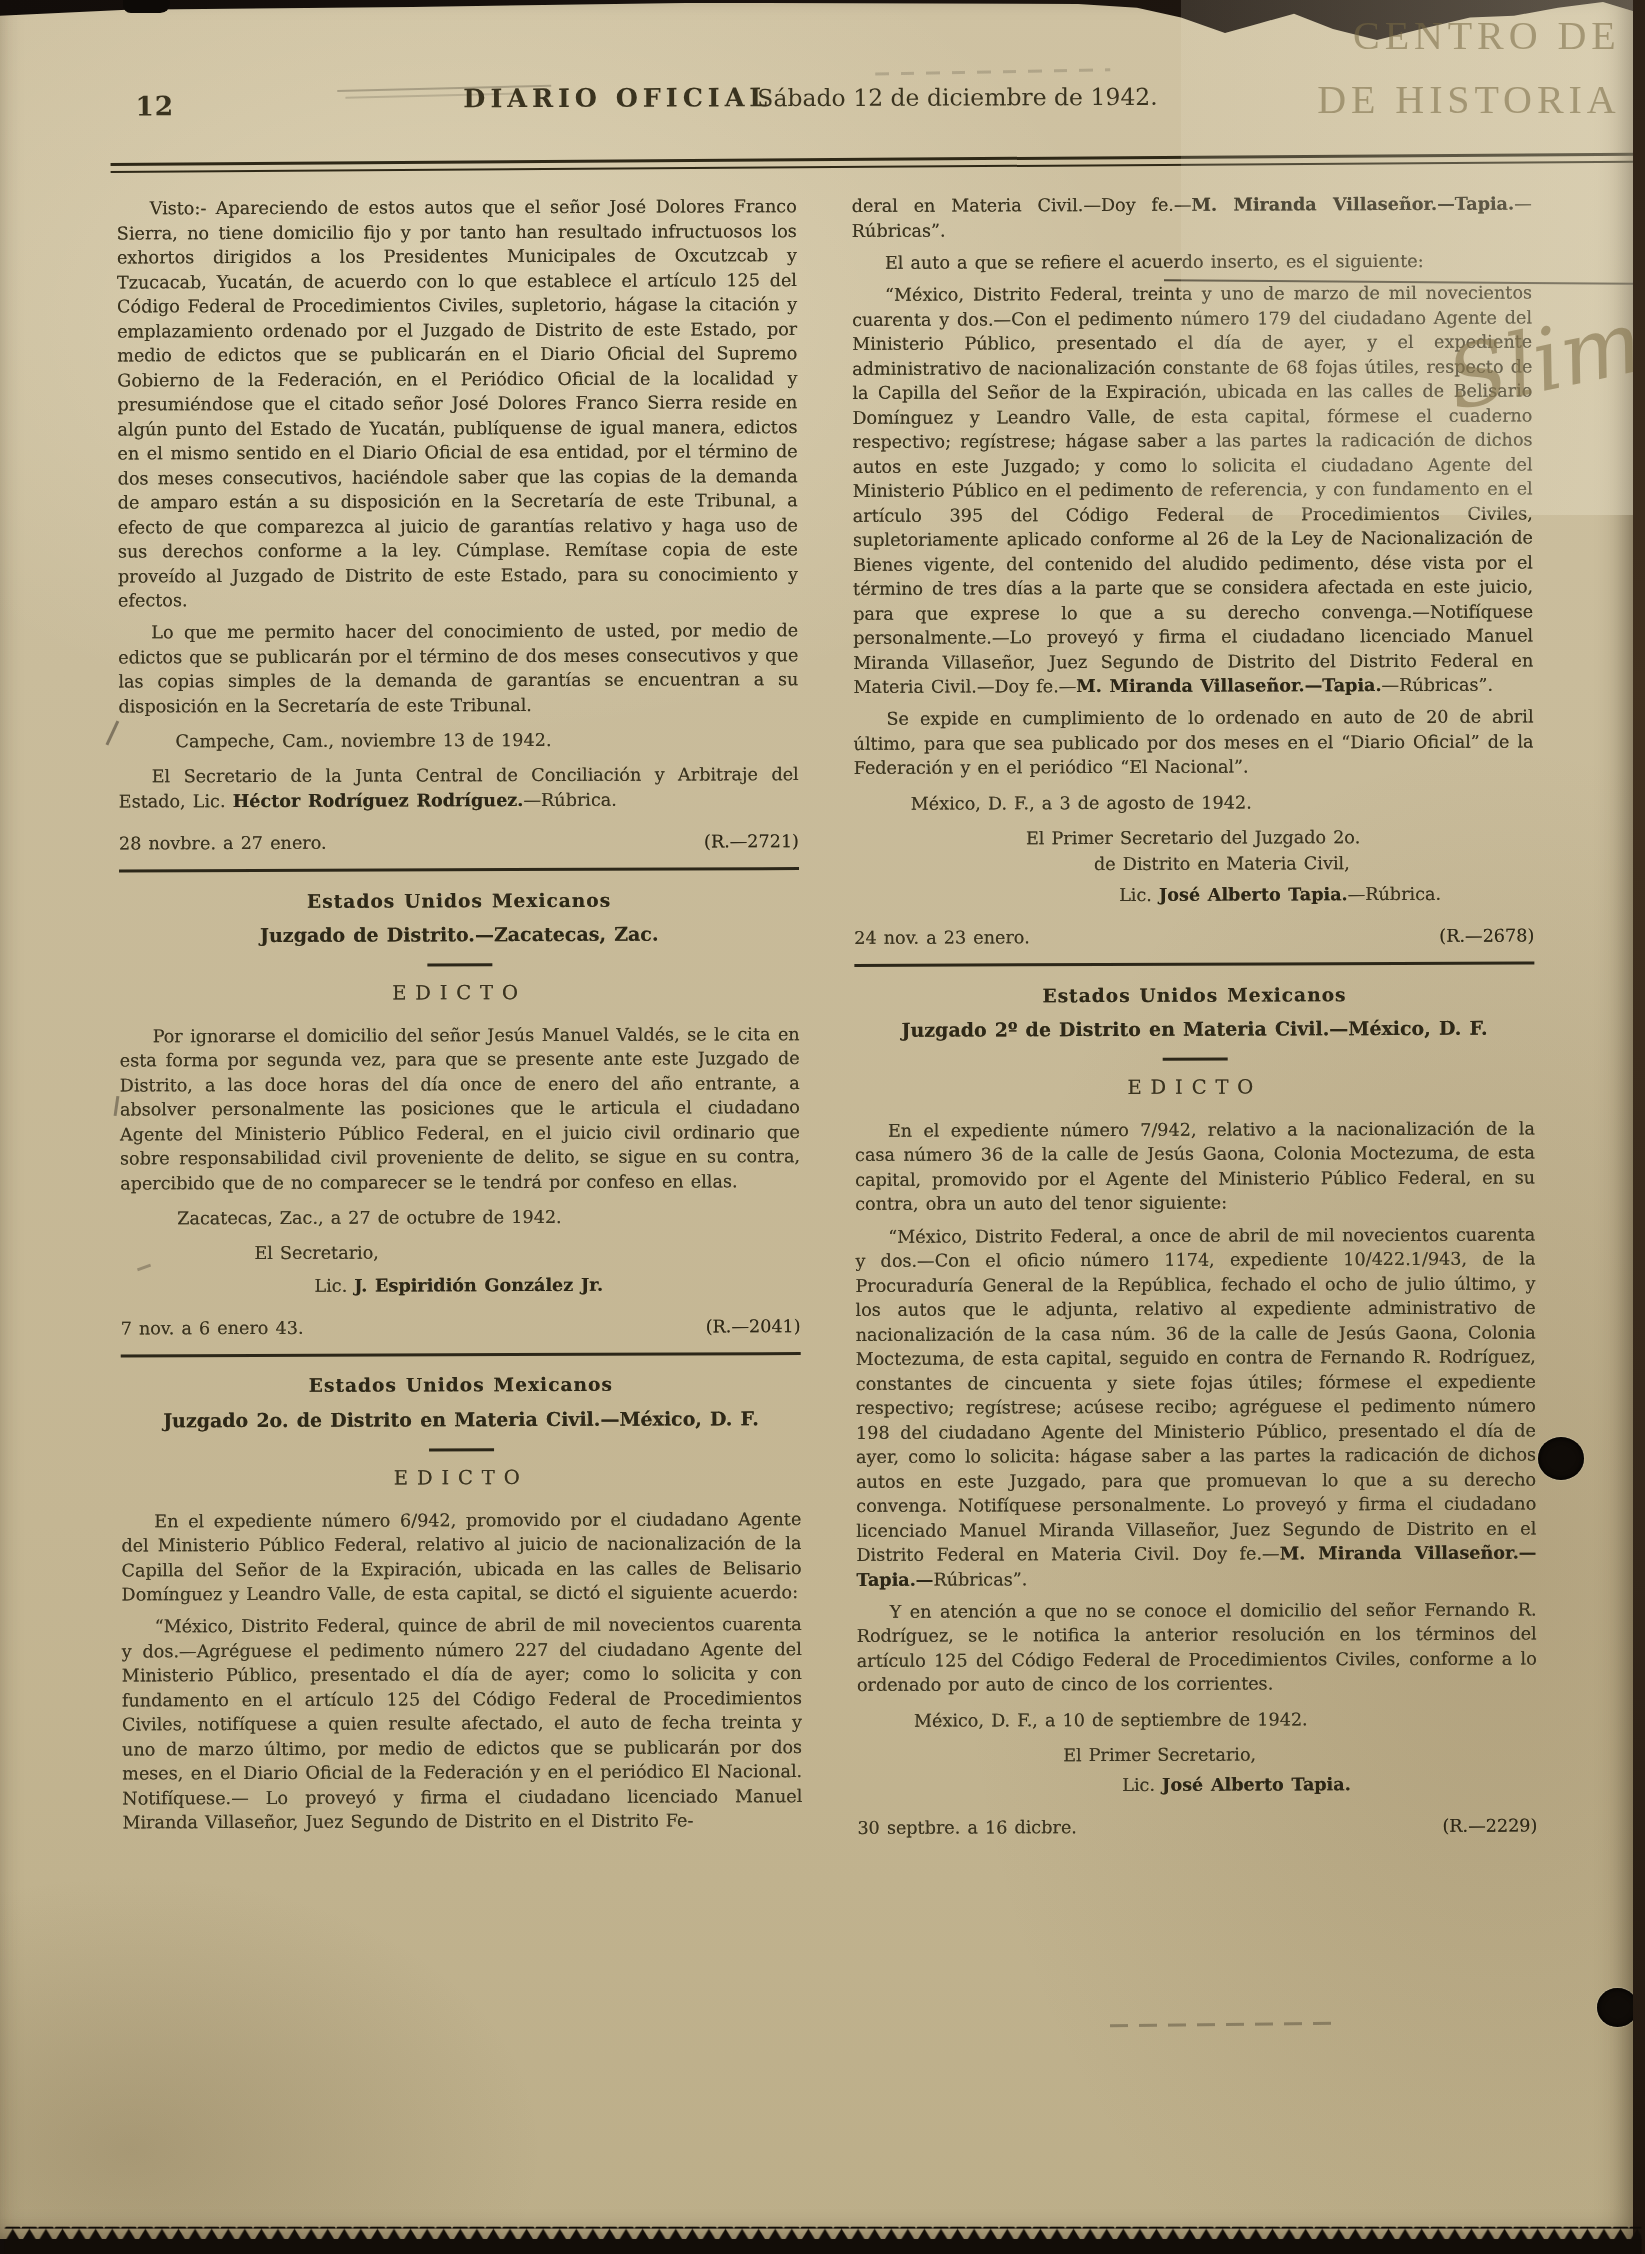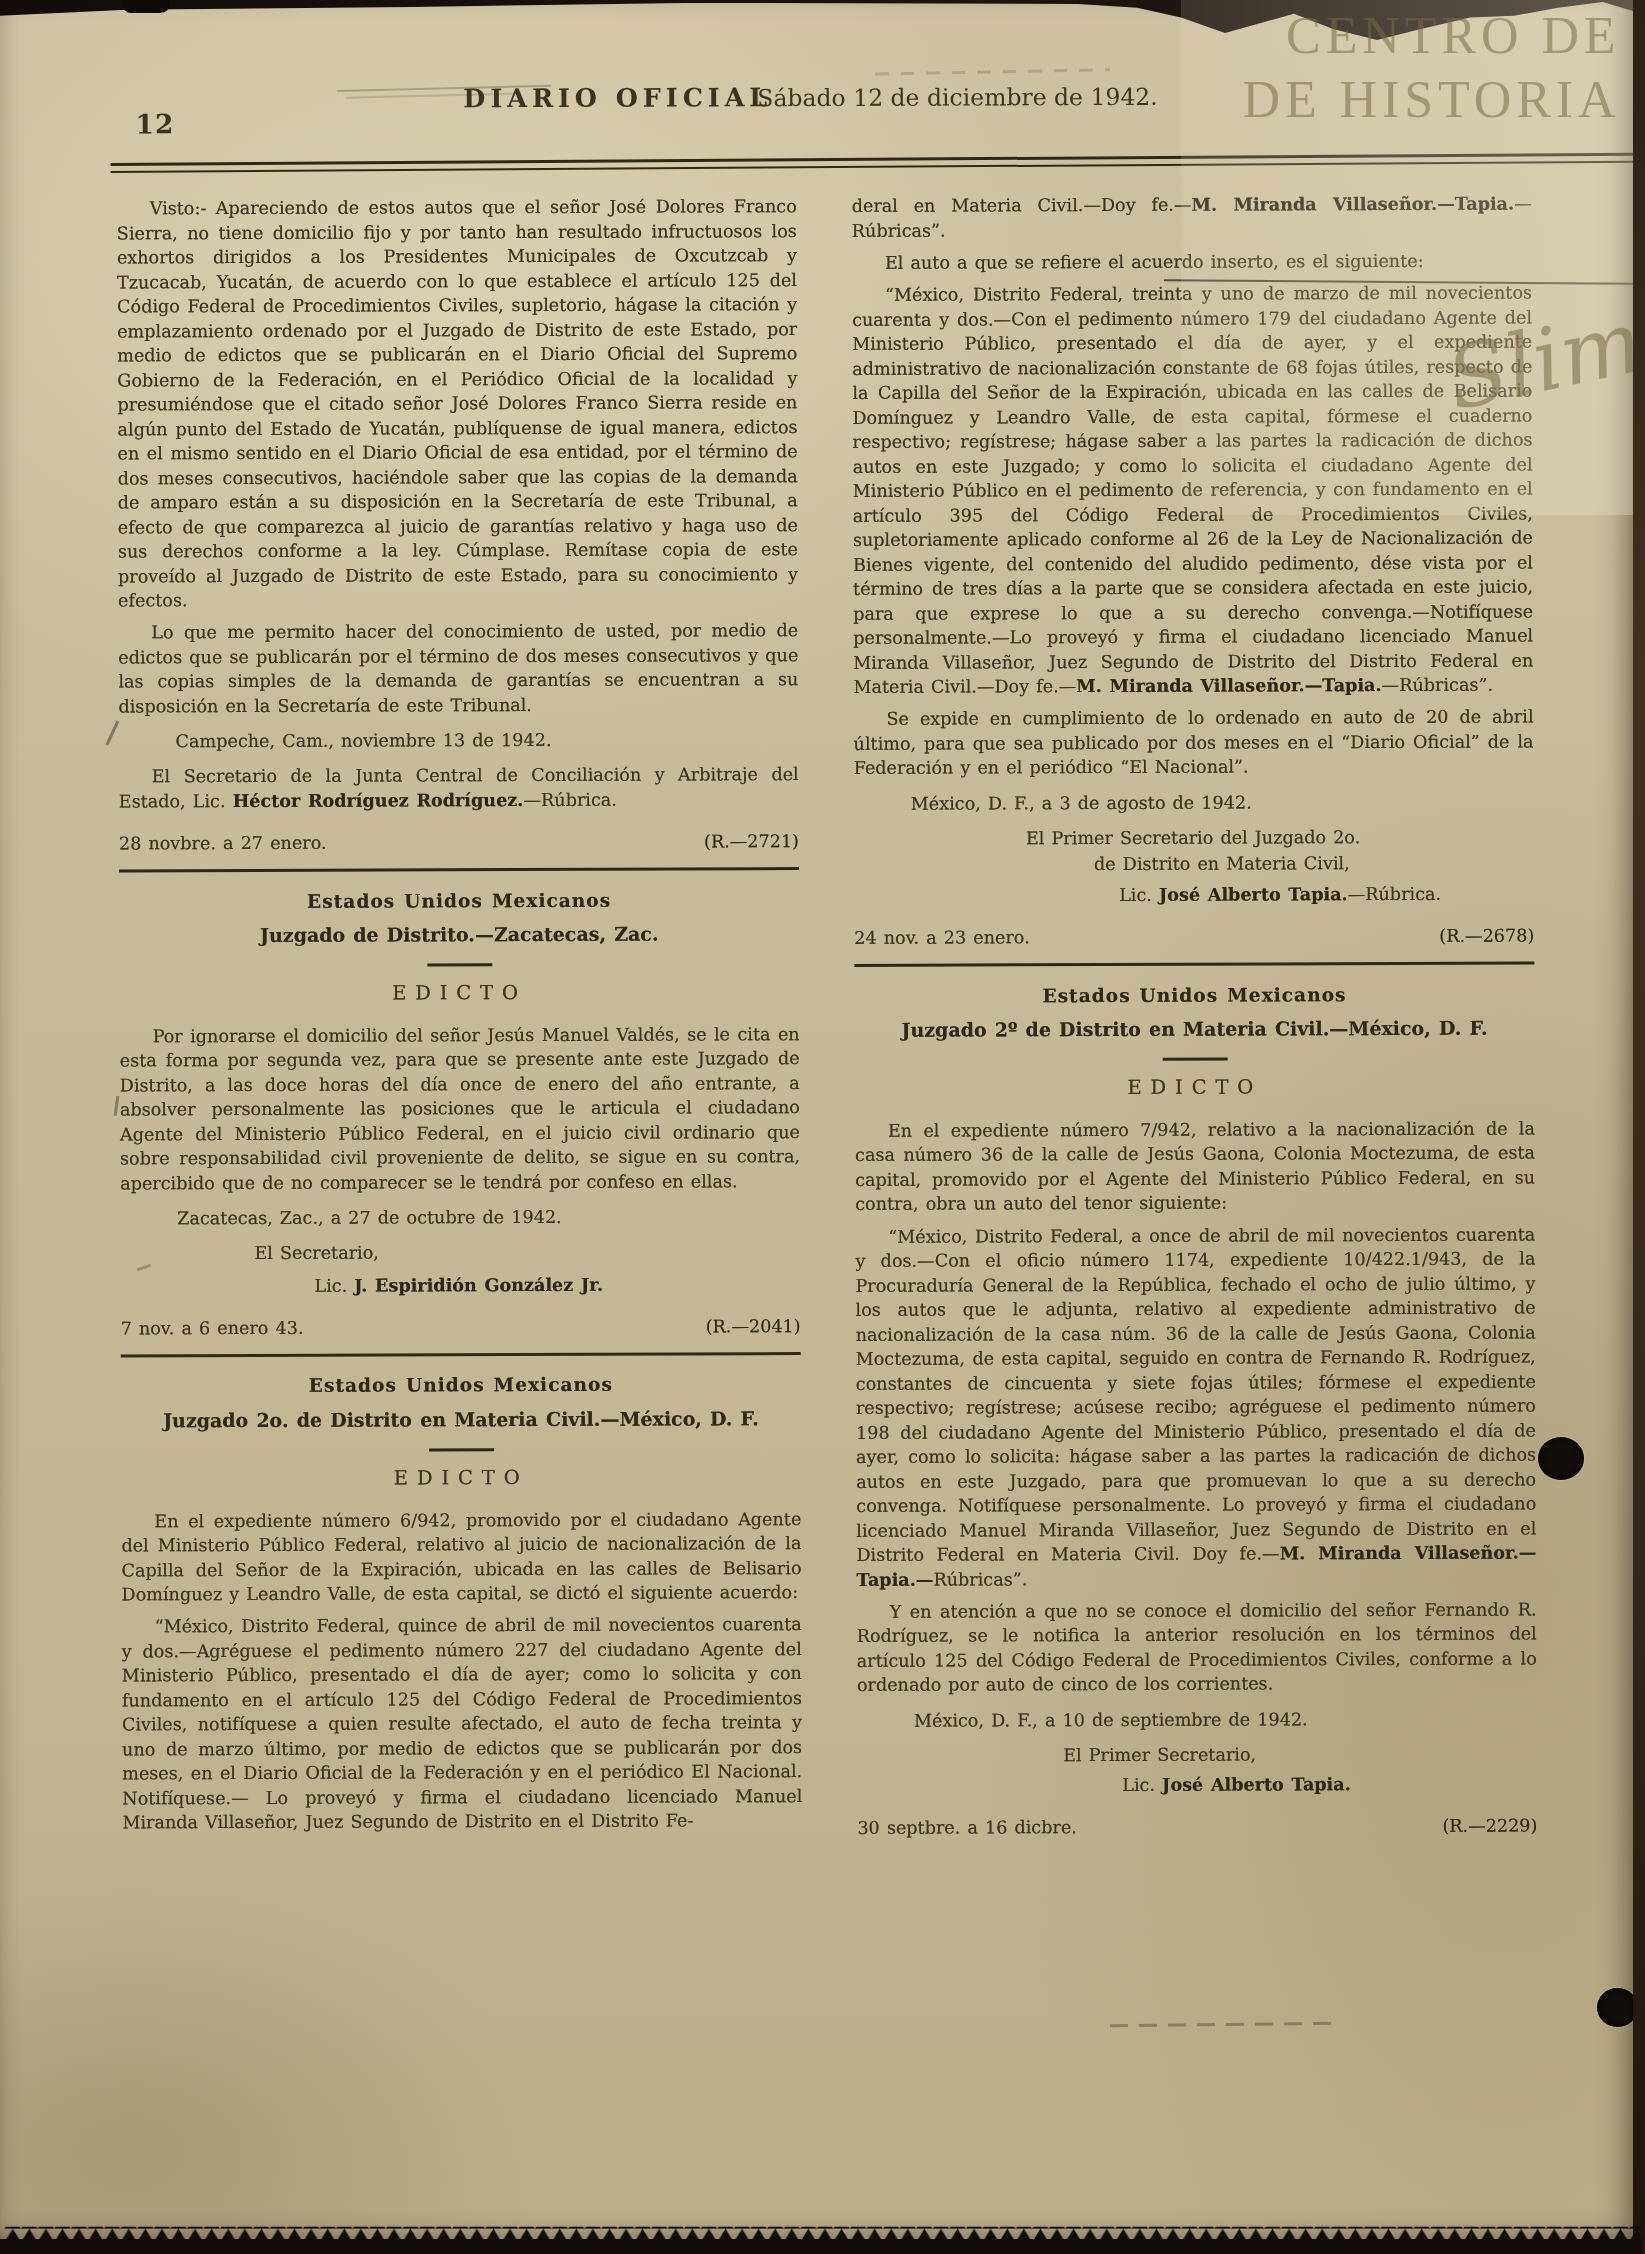--- a/index.html
+++ b/index.html
@@ -12,21 +12,21 @@
     position:absolute;left:0;top:0;width:1635px;height:2239px;
     background:
       radial-gradient(1078px 686px at 28% 14%, rgba(255,250,226,.28), transparent 62%),
       radial-gradient(784px 1176px at 92% 70%, rgba(108,86,48,.20), transparent 70%),
       radial-gradient(588px 392px at 8% 96%, rgba(90,72,40,.22), transparent 70%),
       linear-gradient(180deg,#cfc2a2 0%,#c9bc9b 30%,#c4b693 68%,#bcae89 100%);
     clip-path:polygon(0px 15.7px,127px 9.8px,412px 6.9px,686px 2.9px,1078px 3.9px,1137px 7.8px,1181px 17.6px,1225px 33px,1259px 23.5px,1294px 13.7px,1333px 29px,1377px 40px,1421px 29px,1470px 17.6px,1514px 15.7px,1558px 7.8px,1603px 2px,1635px 11.8px,1635px 2239px,0px 2239px);
     box-shadow:inset -21.6px 0 27.4px -13.7px rgba(42,30,14,.5), inset 0 -13.7px 25.5px -11.8px rgba(42,30,14,.35), inset 13.7px 0 29px -19.6px rgba(42,30,14,.25);
   }
   .print-block{position:absolute;left:0;top:0;width:1646px;transform:rotate(-0.2deg);transform-origin:50% 0;color:#3a331f;}
-  .pagenum{position:absolute;left:135px;top:88px;font-size:26.5px;font-weight:bold;letter-spacing:1px;margin-top:18px;}
+  .pagenum{position:absolute;left:135px;top:88px;font-size:26.5px;font-weight:bold;letter-spacing:1px;}
   .masthead{position:absolute;left:463px;top:82px;font-size:25.5px;font-weight:bold;letter-spacing:4.9px;}
   .issuedate{position:absolute;left:757px;top:84px;font-size:23.5px;}
   .double-rule{position:absolute;top:158px;left:110px;width:1525px;transform:rotate(-0.18deg);}
   .dr1{height:2.9px;background:#2e2817;}
   .dr2{height:2px;background:#2e2817;margin-top:4.9px;}
   .columns{position:absolute;top:194px;left:116px;width:1415px;display:flex;gap:55px;}
   .col{flex:1 1 0;min-width:0;font-size:17.6px;line-height:24.5px;word-spacing:1.5px;text-shadow:0 0 0.6px rgba(58,51,31,.65);}
   .body-p{margin:0 0 7.8px;text-align:justify;text-indent:33px;}
   .cont{text-indent:0;}
   .dateline{margin:10.8px 0;text-indent:0;}
@@ -42,21 +42,21 @@
   .rule{height:2.9px;background:#2c2719;margin:13.7px 0 17.6px;}
   .court-head{text-align:center;}
   .ch1{font-size:18.6px;font-weight:bold;letter-spacing:1px;margin-bottom:8.8px;color:#2e2817;}
   .ch2{font-size:19px;font-weight:bold;color:#2e2817;}
   .dash{width:65px;height:2.9px;background:#2c2719;margin:16.7px auto 14.7px;}
   .edicto{font-size:19.6px;letter-spacing:8.8px;text-align:center;margin:3.9px 0 17.6px;}
   .b{font-weight:bold;color:#2c2616;}
   
   .wm-band{position:absolute;left:1181px;top:0;width:465px;height:515px;background:linear-gradient(90deg,rgba(238,231,208,.14),rgba(242,236,214,.30));pointer-events:none;}
   .watermark{position:absolute;top:3.9px;right:25.5px;width:510px;text-align:right;font-family:"Liberation Serif",serif;color:rgba(120,106,68,.55);pointer-events:none;}
-  .wm-line{font-size:52px;line-height:64px;letter-spacing:4.9px;}
+  .wm-line{font-size:40px;line-height:64px;letter-spacing:4.9px;}
   .wm-sig{position:absolute;top:306px;right:-21.6px;font-size:86px;font-style:italic;transform:rotate(-12deg);color:rgba(133,117,77,.62);pointer-events:none;font-family:"DejaVu Serif",serif;}
   
   .hole{position:absolute;background:#100c08;border-radius:50%;box-shadow:inset 0 0 5.9px #000, 0 0 2px rgba(250,245,225,.5);}
   .hole1{left:1538px;top:1437px;width:46px;height:43px;}
   .hole2{left:1597px;top:1988px;width:41px;height:39px;}
   .ink-line{position:absolute;left:1164px;top:281px;width:470px;height:2px;background:rgba(52,46,34,.8);transform:rotate(0.45deg);}
   .dash-marks{position:absolute;left:1110px;top:2023px;width:225px;height:2.9px;background:repeating-linear-gradient(90deg,rgba(70,62,45,.42) 0 17.6px,transparent 17.6px 29px);transform:rotate(-0.6deg);}
   .scr1{position:absolute;left:337px;top:84px;width:214px;height:11.8px;transform:rotate(-1.2deg);
         background:linear-gradient(rgba(95,88,70,.38),rgba(95,88,70,.38)) 0 2px/100% 2px no-repeat,
                    linear-gradient(rgba(95,88,70,.25),rgba(95,88,70,.25)) 7.8px 8.8px/82% 2px no-repeat;}

